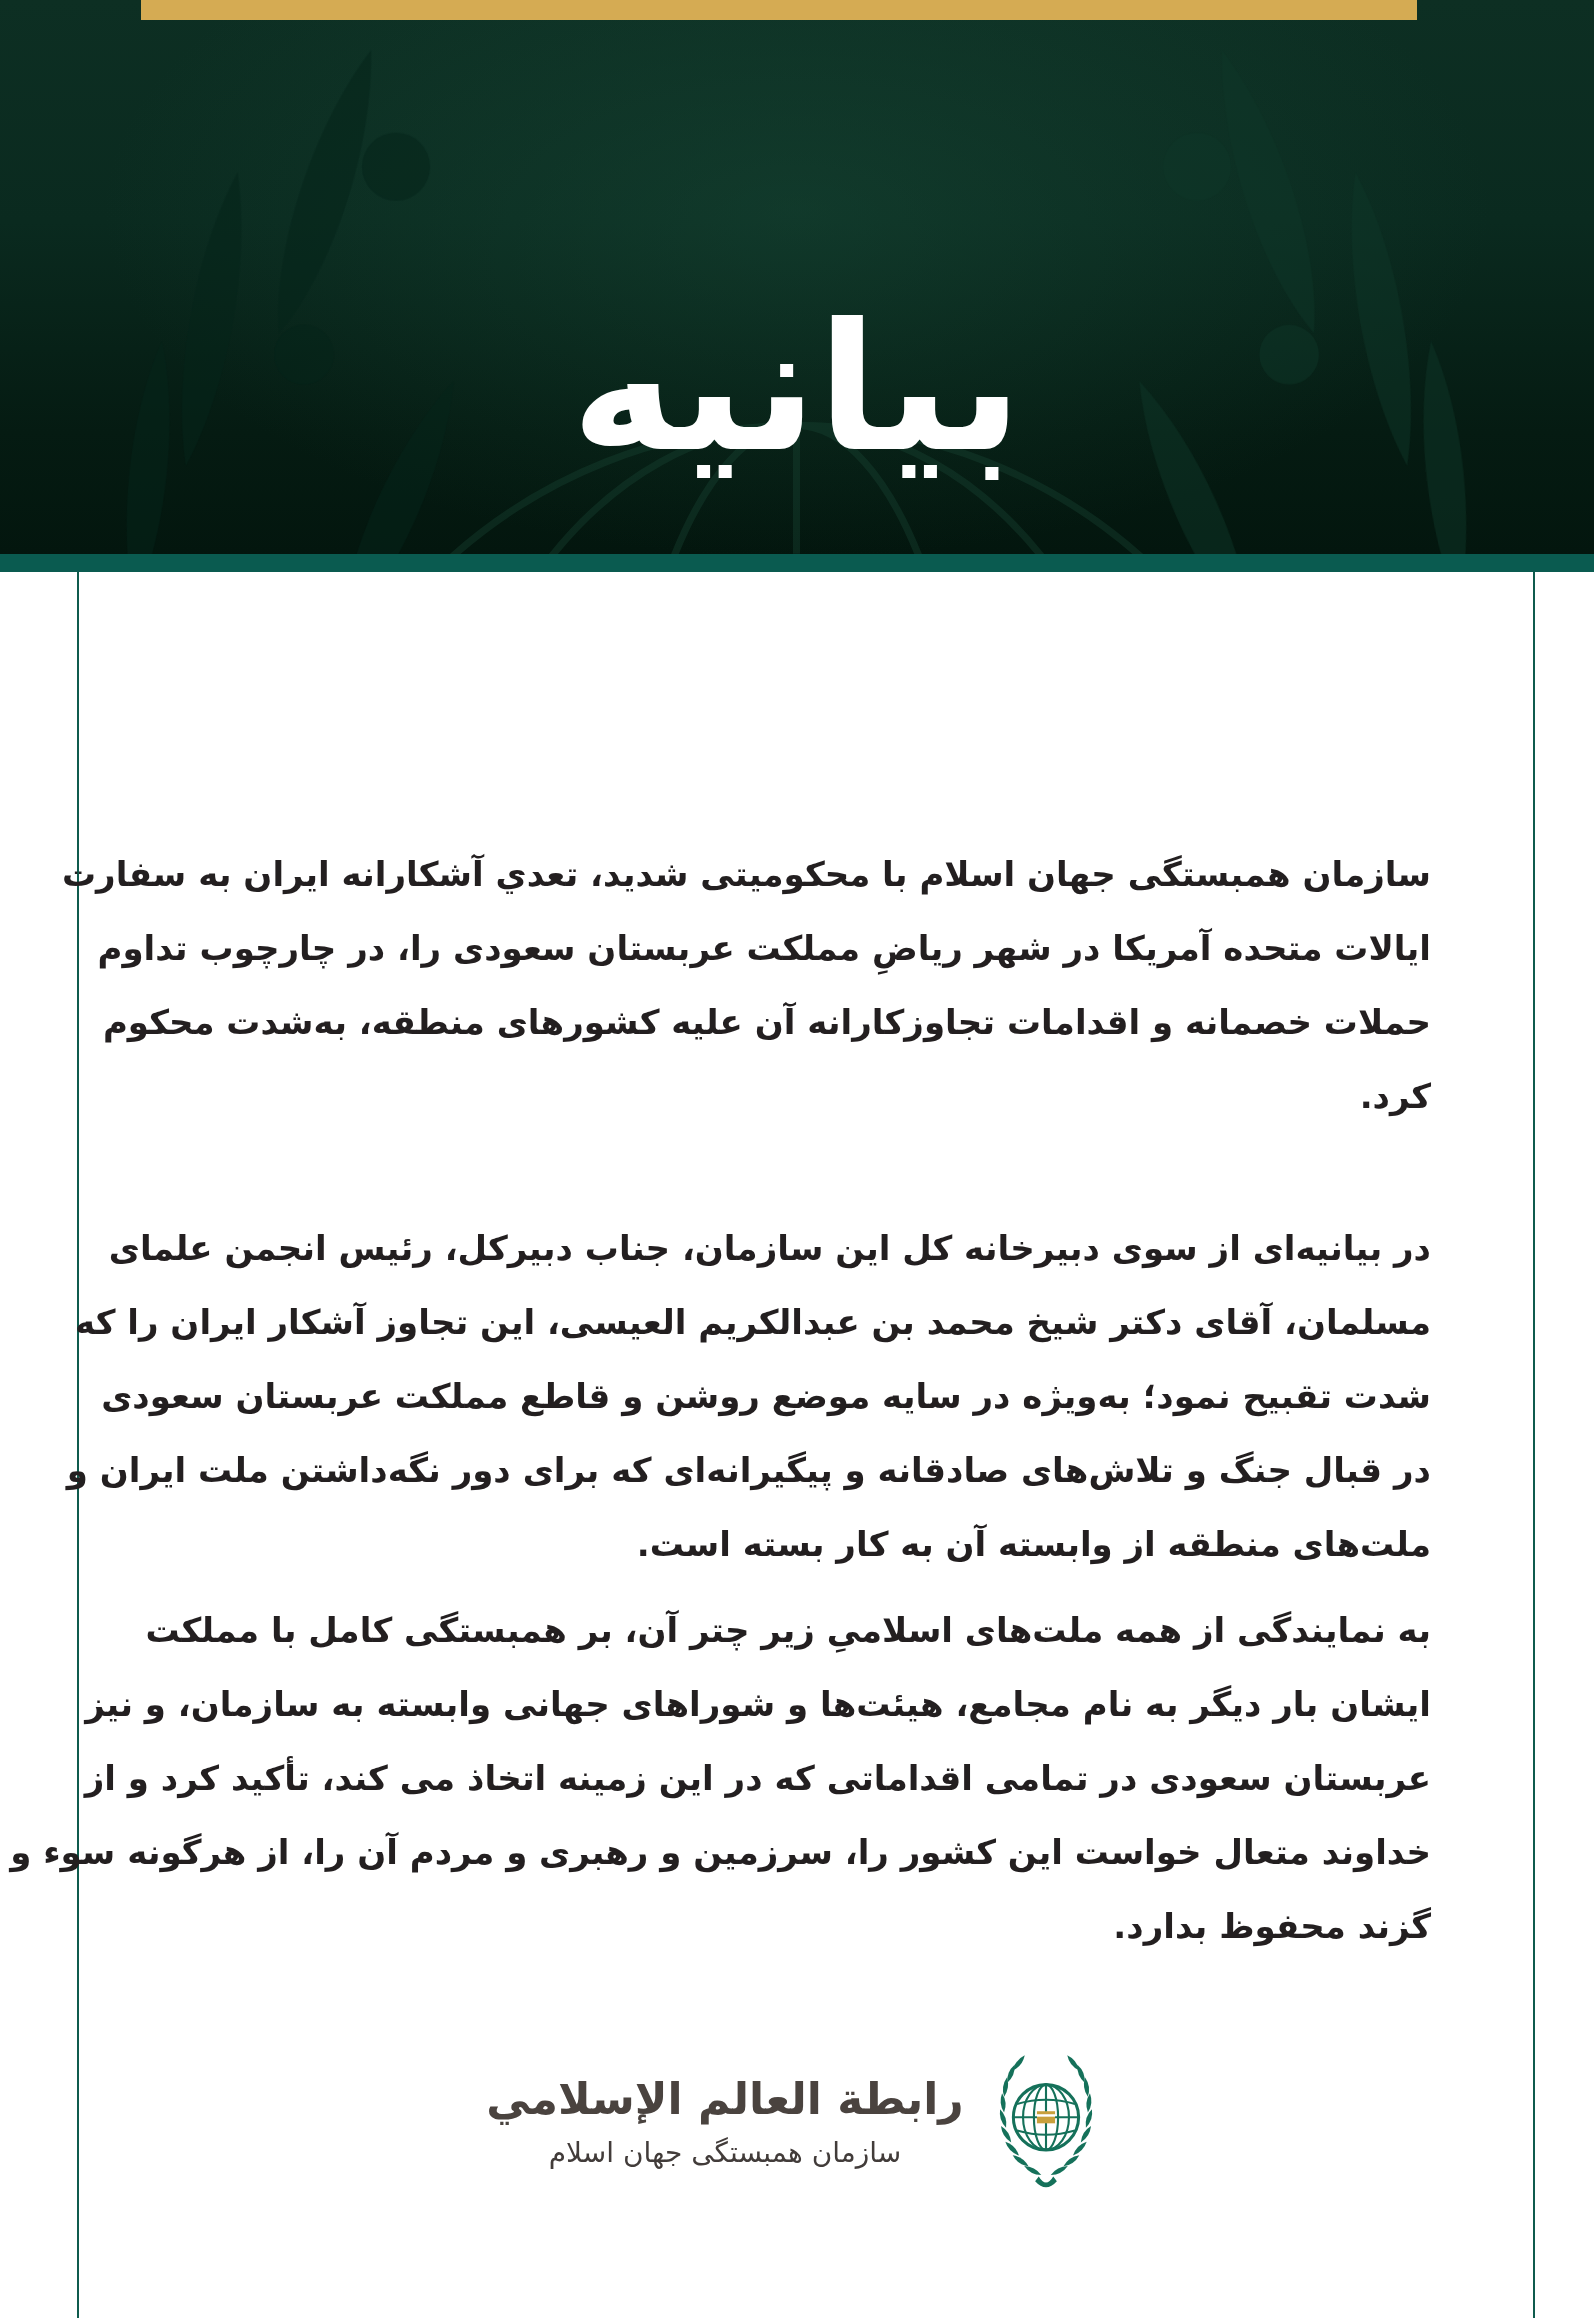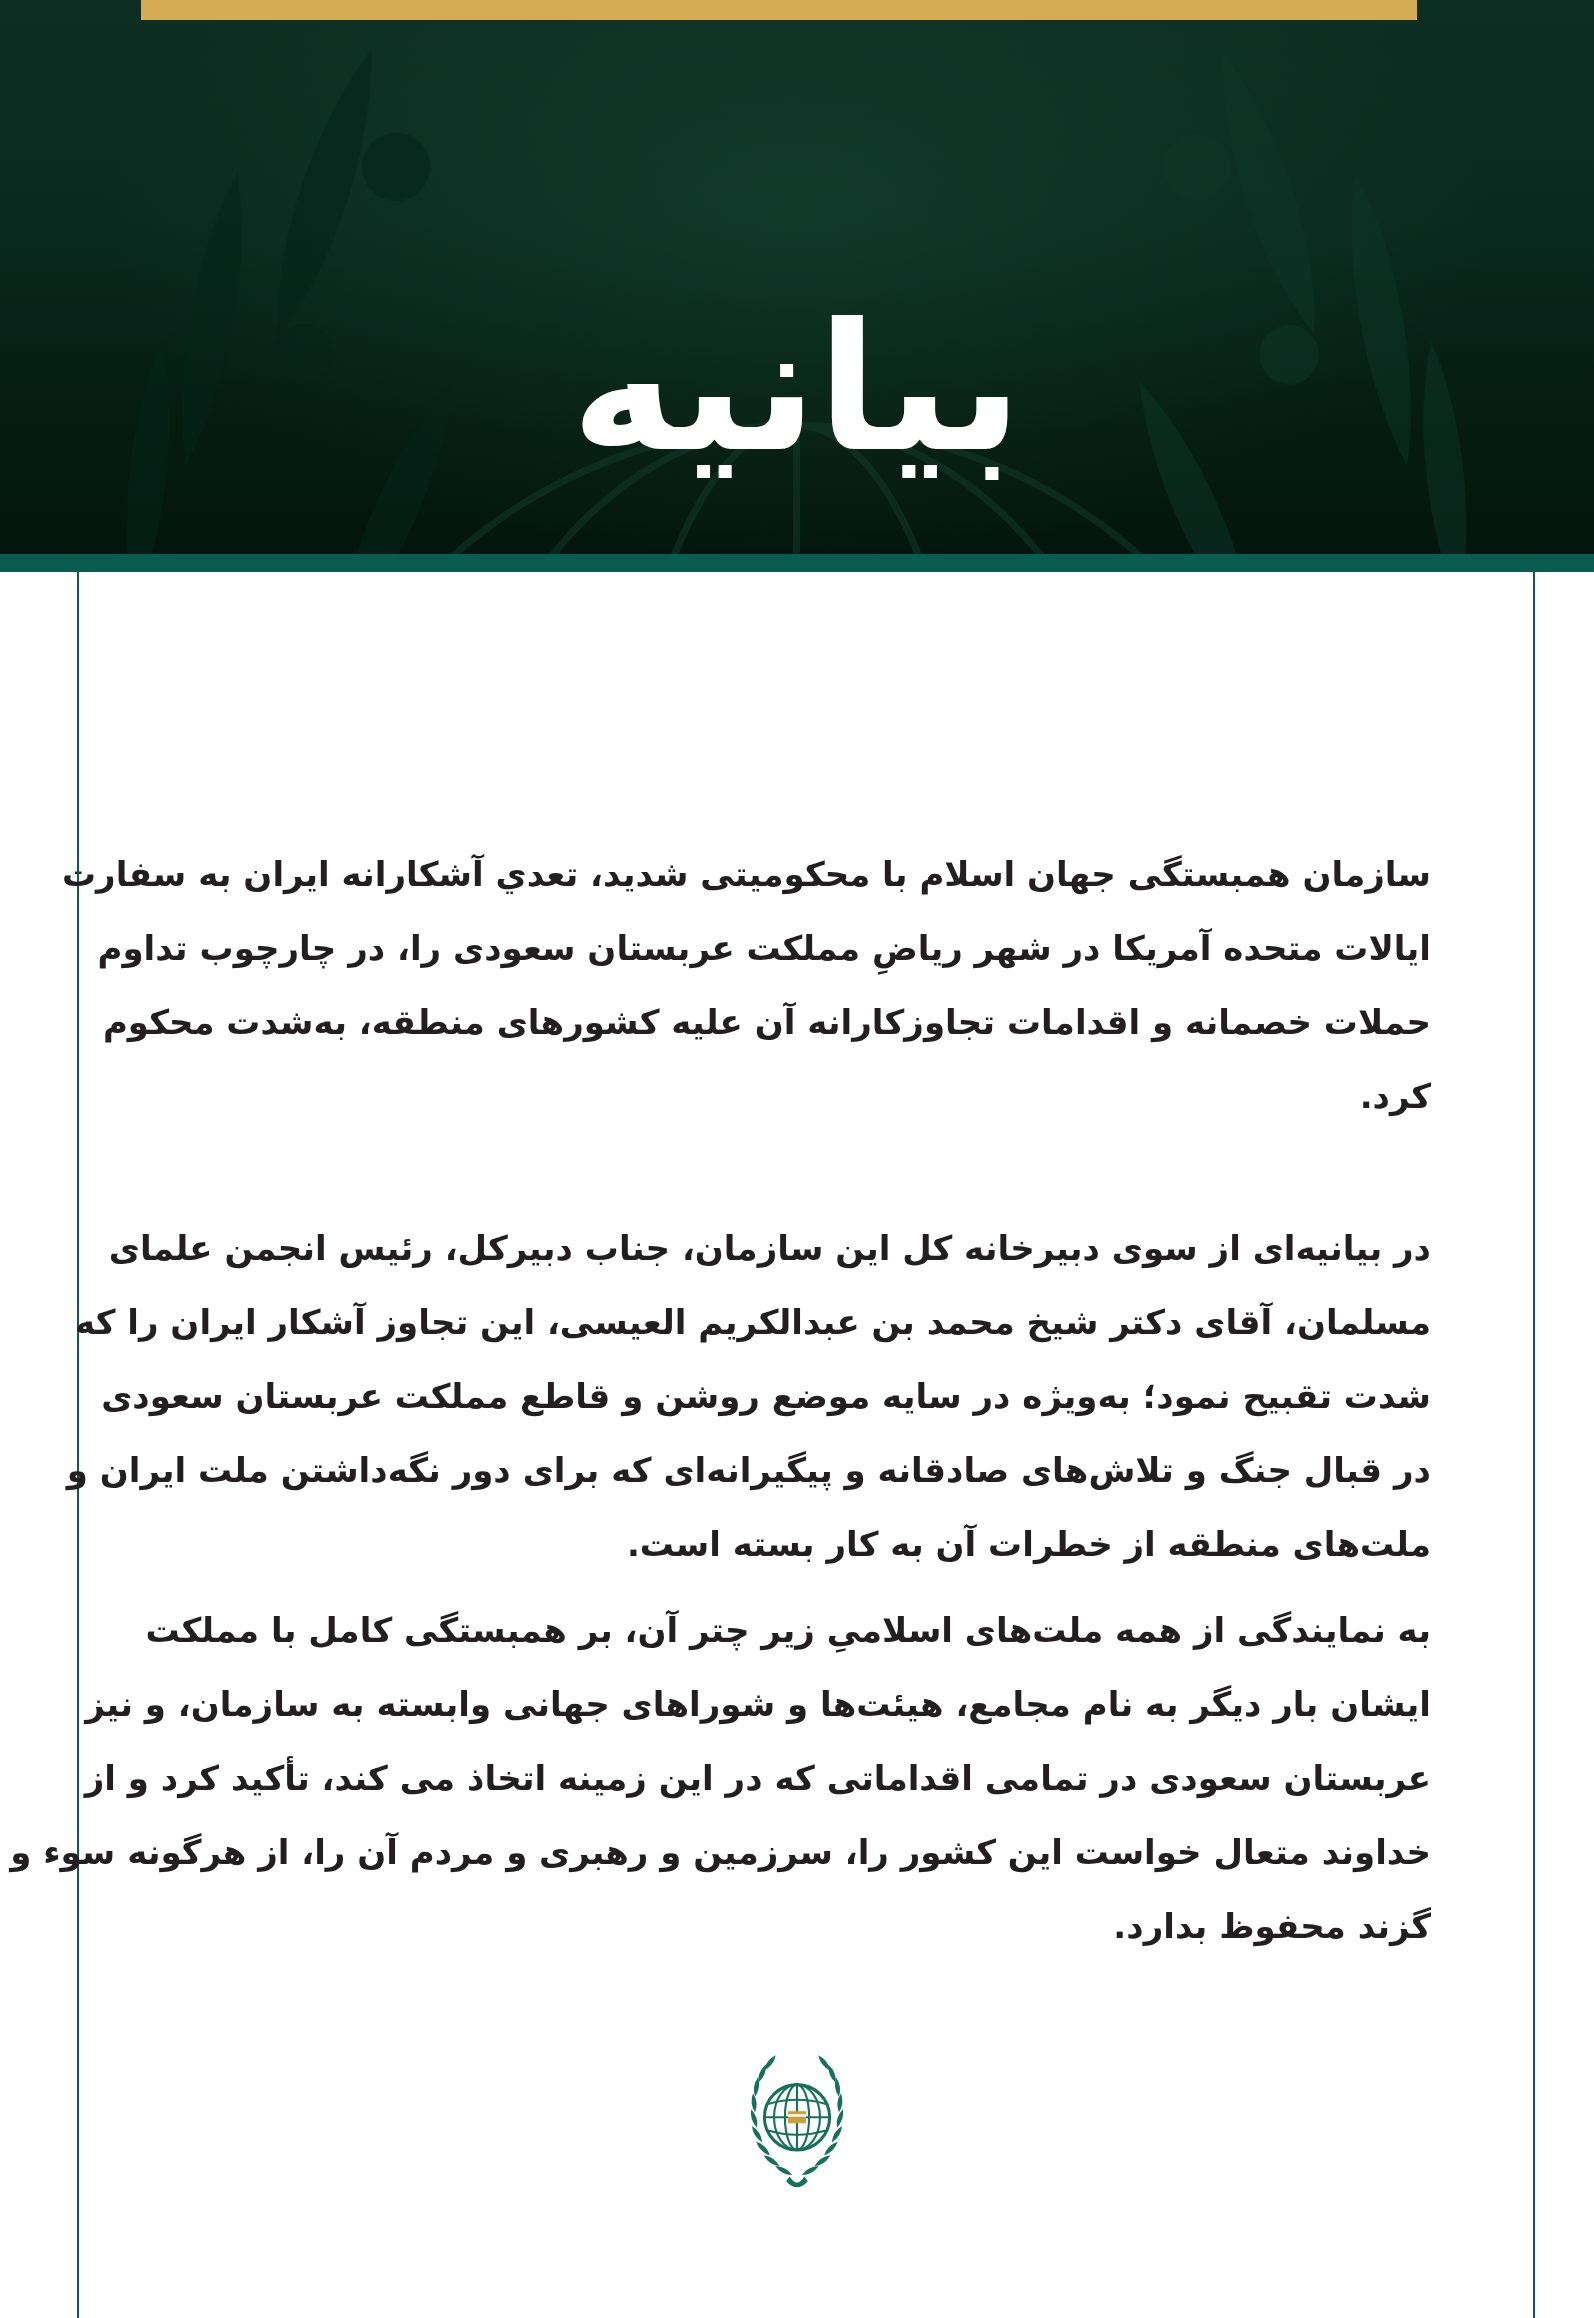--- a/index.html
+++ b/index.html
@@ -125,21 +125,21 @@
     <div class="line">ایالات متحده آمریکا در شهر ریاضِ مملکت عربستان سعودی را، در چارچوب تداوم</div>
     <div class="line">حملات خصمانه و اقدامات تجاوزکارانه آن علیه کشورهای منطقه، به‌شدت محکوم</div>
     <div class="line">کرد.</div>
   </div>
 
   <div class="para p2">
     <div class="line">در بیانیه‌ای از سوی دبیرخانه کل این سازمان، جناب دبیرکل، رئیس انجمن علمای</div>
     <div class="line">مسلمان، آقای دکتر شیخ محمد بن عبدالکریم العیسی، این تجاوز آشکار ایران را که</div>
     <div class="line">شدت تقبیح نمود؛ به‌ویژه در سایه موضع روشن و قاطع مملکت عربستان سعودی</div>
     <div class="line">در قبال جنگ و تلاش‌های صادقانه و پیگیرانه‌ای که برای دور نگه‌داشتن ملت ایران و</div>
-    <div class="line">ملت‌های منطقه از خطرات آن به کار بسته است.</div>
+    <div class="line">ملت‌های منطقه از وابسته آن به کار بسته است.</div>
   </div>
 
   <div class="para p3">
     <div class="line">به نمایندگی از همه ملت‌های اسلامیِ زیر چتر آن، بر همبستگی کامل با مملکت</div>
     <div class="line">ایشان بار دیگر به نام مجامع، هیئت‌ها و شوراهای جهانی وابسته به سازمان، و نیز</div>
     <div class="line">عربستان سعودی در تمامی اقداماتی که در این زمینه اتخاذ می کند، تأکید کرد و از</div>
     <div class="line">خداوند متعال خواست این کشور را، سرزمین و رهبری و مردم آن را، از هرگونه سوء و</div>
     <div class="line">گزند محفوظ بدارد.</div>
   </div>
 
@@ -174,16 +174,20 @@
           <path d="M52,130 Q100,144 148,130"></path>
         </g>
 
         <g>
           <rect x="85" y="98" width="30" height="20" fill="#c8a03c"></rect>
           <rect x="85" y="103" width="30" height="4" fill="#ffffff"></rect>
         </g>
       </g>
     </svg>
 
+    <div class="logo-text">
+      <div class="calligraphy">رابطة العالم الإسلامي</div>
+      <div class="org-name">سازمان همبستگی جهان اسلام</div>
+    </div>
   </div>
 
 </div>
 
 
 </body></html>

